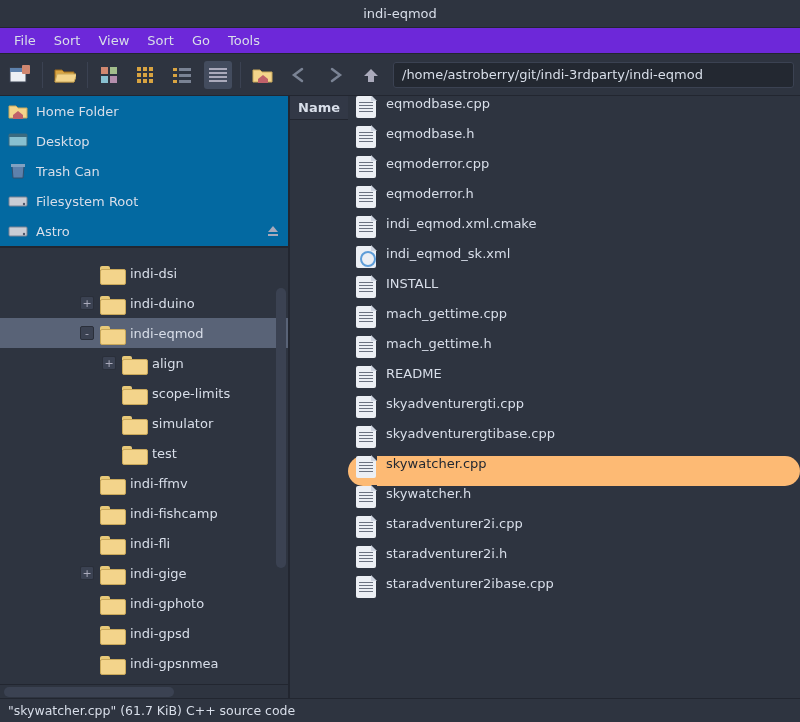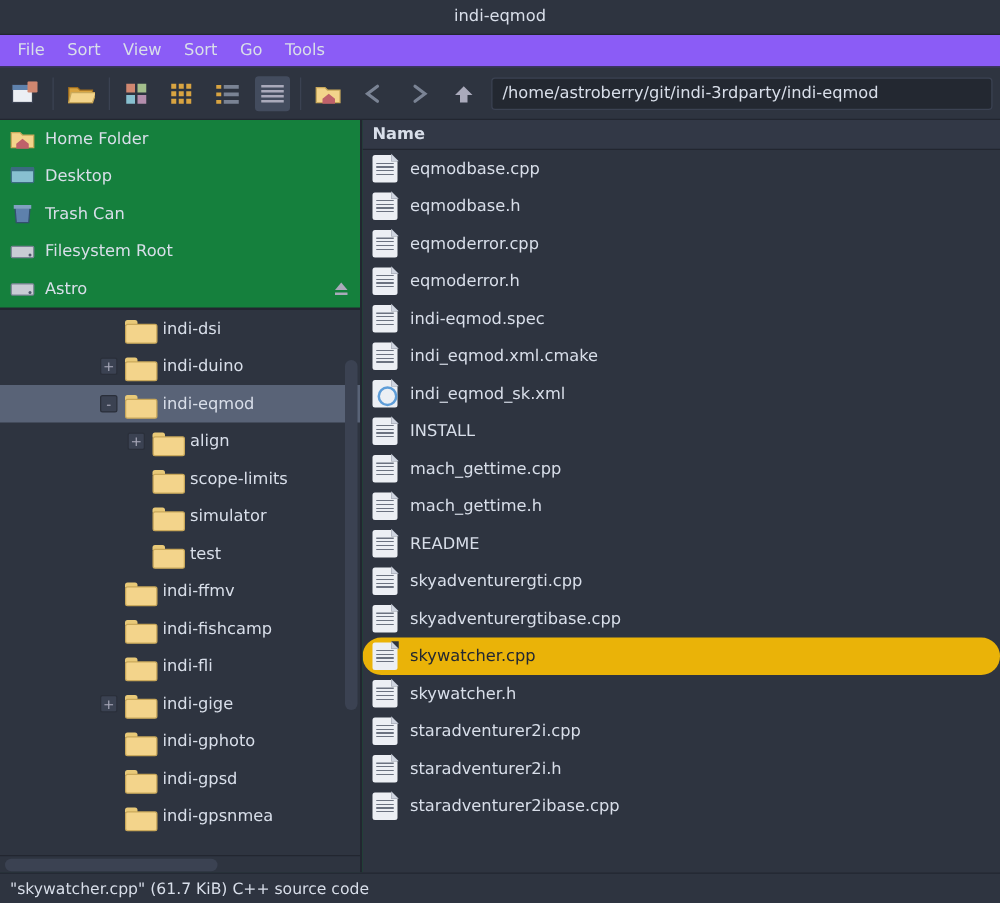--- a/index.html
+++ b/index.html
@@ -1,46 +1,46 @@
 <!DOCTYPE html>
 <html><head>
 <meta charset="utf-8">
 <style>
   * { box-sizing: border-box; margin: 0; padding: 0; font-family: "DejaVu Sans", "Segoe UI", Arial, sans-serif; }
   body { width: 800px; height: 722px; background: #2e3440; color: #d8dee9; font-size: 13px; overflow: hidden; display: flex; flex-direction: column; }
   .titlebar { height: 28px; background: #2e3440; text-align: center; line-height: 28px; font-size: 13px; border-bottom: 1px solid #222630; }
-  .menubar { height: 26px; display: flex; align-items: center; padding: 0 6px; background: #8b5cf6; gap: 2px; border-bottom: 1px solid #222630; }
+  .menubar { height: 26px; display: flex; align-items: center; padding: 0 6px; background: #6d28d9; gap: 2px; border-bottom: 1px solid #222630; }
   .menubar span { padding: 3px 8px; border-radius: 3px; cursor: default; }
   .toolbar { height: 42px; display: flex; align-items: center; padding: 0 6px; gap: 8px; background: #2e3440; border-bottom: 1px solid #222630; }
   .tb-btn { width: 28px; height: 28px; display: inline-flex; align-items: center; justify-content: center; border-radius: 3px; }
   .sep { width: 1px; height: 26px; background: #3b4252; }
   .path-input { flex: 1; height: 26px; background: #232831; border: 1px solid #3b4252; border-radius: 3px; padding: 0 8px; color: #d8dee9; font-size: 13px; line-height: 24px; }
   .main { flex: 1; display: flex; overflow: hidden; }
-  .sidebar { width: 290px; display: flex; flex-direction: column; background: #15803d; border-right: 2px solid #222630; }
+  .sidebar { width: 290px; display: flex; flex-direction: column; background: #0369a1; border-right: 2px solid #222630; }
   .places { border-bottom: 2px solid #222630; }
   .place { height: 30px; display: flex; align-items: center; padding: 0 8px; gap: 8px; }
   .place-icon { width: 20px; height: 18px; display: inline-flex; align-items: center; justify-content: center; }
   .eject { margin-left: auto; }
   .tree-wrap { flex:1; overflow-y: auto; position: relative; background: #2e3440; }
-  .tree-inner { padding: 0 0; }
+  .tree-inner { padding: 10px 0; }
   .tree-row { height: 30px; display: flex; align-items: center; gap: 6px; padding-left: 0; }
   .tree-row.sel { background: #596377; }
   .tree-row .exp { width: 14px; height: 14px; display: inline-flex; align-items: center; justify-content: center; font-size: 11px; color: #aab; background:#3b4252; border-radius:2px; border:1px solid #2a2f3a;}
   .tree-row .spacer { display:inline-block; }
   .folder-icon { width: 24px; height: 18px; display:inline-block; position:relative;}
   .folder-icon::before { content:""; position:absolute; left:0; top:2px; width:10px; height:4px; background:#e8c978; border-radius:2px 2px 0 0;}
   .folder-icon::after  { content:""; position:absolute; left:0; top:5px; width:24px; height:14px; background:#f3d48b; border:1px solid #c9a85a; border-radius:2px;}
   .tree-scrollbar { position:absolute; right:2px; top:40px; width:10px; height:280px; background:#3b4252; border-radius:5px;}
   .hscroll { height:14px; background:#2e3440; border-top:1px solid #222630; position:relative;}
   .hscroll .thumb{ position:absolute; left:4px; top:2px; height:10px; width:170px; background:#3b4252; border-radius:5px;}
-  .content { flex: 1; display: flex; flex-direction: column; overflow: hidden; }
+  .content { flex: 1; display: flex; flex-direction: row; overflow: hidden; }
   .col-header { height: 24px; display: flex; align-items: center; padding: 0 8px; font-weight: bold; background: #323846; border-bottom: 1px solid #222630;}
   .file-list { flex:1; overflow:hidden; }
-  .file-row { height: 30px; display:flex; align-items:center; padding: 0 8px; gap: 10px;}
-  .file-row.sel { background: #eab308; color:#232831;border-radius:15px; }
+  .file-row { height: 30px; display:flex; align-items:flex-start; padding: 0 8px; gap: 10px;}
+  .file-row.sel { background: #fdba74; color:#232831;border-radius:15px; }
   .file-icon { width: 20px; height: 22px; display:inline-block; position:relative; background:#eceff4; border-radius:2px; }
   .file-icon::before{ content:""; position:absolute; right:-1px; top:-1px; width:0;height:0; border-left:6px solid #cfd5e0; border-top:6px solid #2e3440;}
   .file-icon .lines{ position:absolute; left:3px; top:6px; right:3px; height:11px;
     background: repeating-linear-gradient(#6b7280 0 1px, transparent 1px 3px);}
   .file-icon.xml { background:#eceff4;}
   .file-icon.xml::after{ content:""; position:absolute; left:4px; top:5px; width:12px;height:12px; border:2px solid #5e9dd8; border-radius:50%;}
   .statusbar { height: 24px; line-height: 24px; padding: 0 8px; font-size: 12.5px; background: #2e3440; border-top: 1px solid #222630;}
   svg { display:block; }
   .muted { color:#7a8394; }
 </style>
@@ -314,26 +314,20 @@
         <div class="file-row">
           <span class="file-icon">
             <span class="lines"></span>
           </span>
           <span>eqmoderror.h</span>
         </div>
         <div class="file-row">
           <span class="file-icon">
             <span class="lines"></span>
           </span>
-          <span>indi-eqmod.spec</span>
-        </div>
-        <div class="file-row">
-          <span class="file-icon">
-            <span class="lines"></span>
-          </span>
           <span>indi_eqmod.xml.cmake</span>
         </div>
         <div class="file-row">
           <span class="file-icon xml"></span>
           <span>indi_eqmod_sk.xml</span>
         </div>
         <div class="file-row">
           <span class="file-icon">
             <span class="lines"></span>
           </span>

